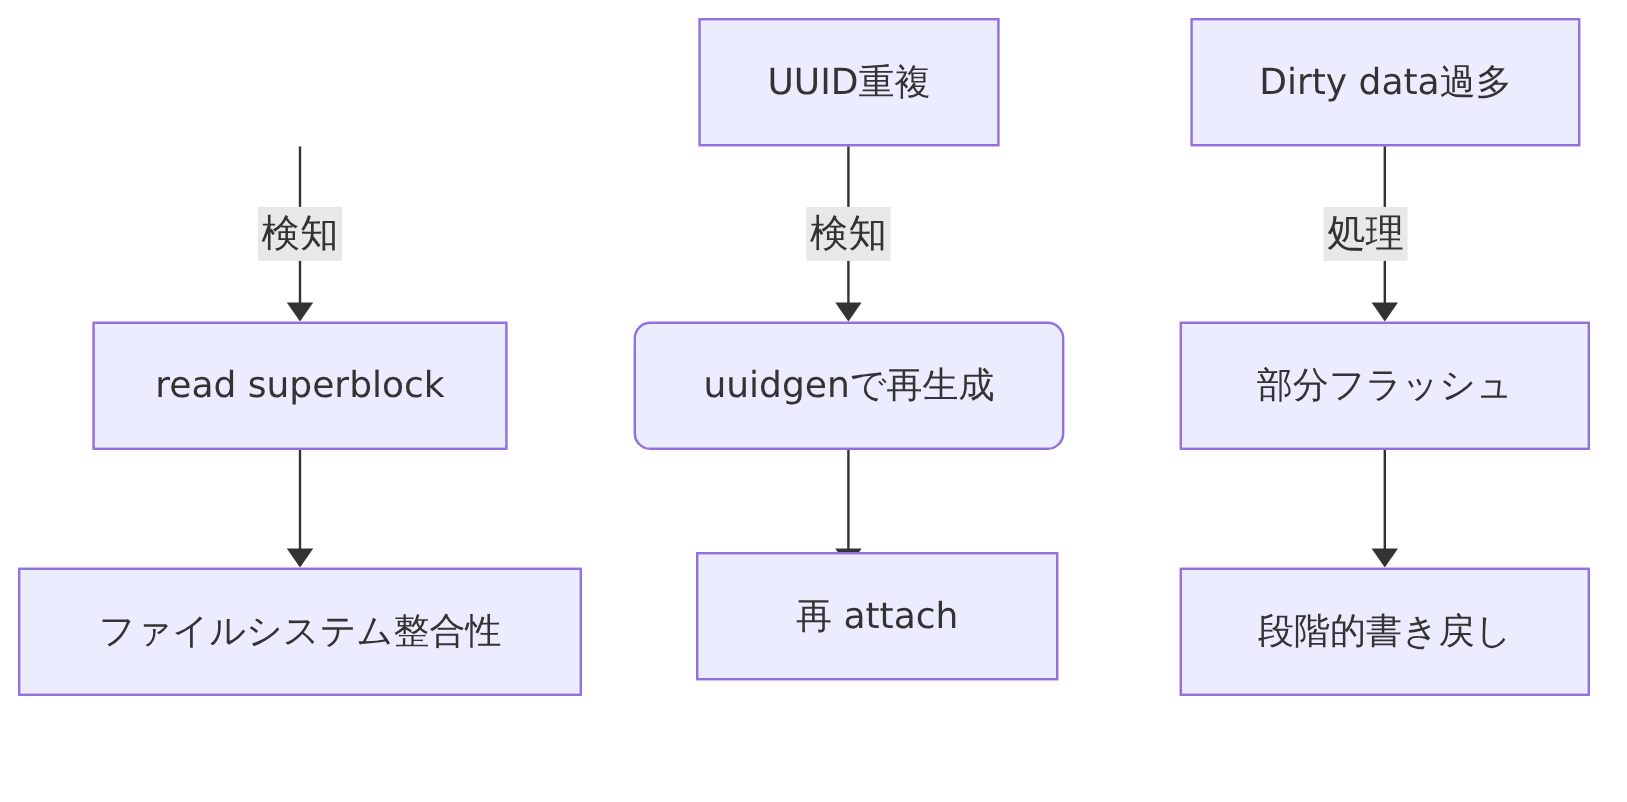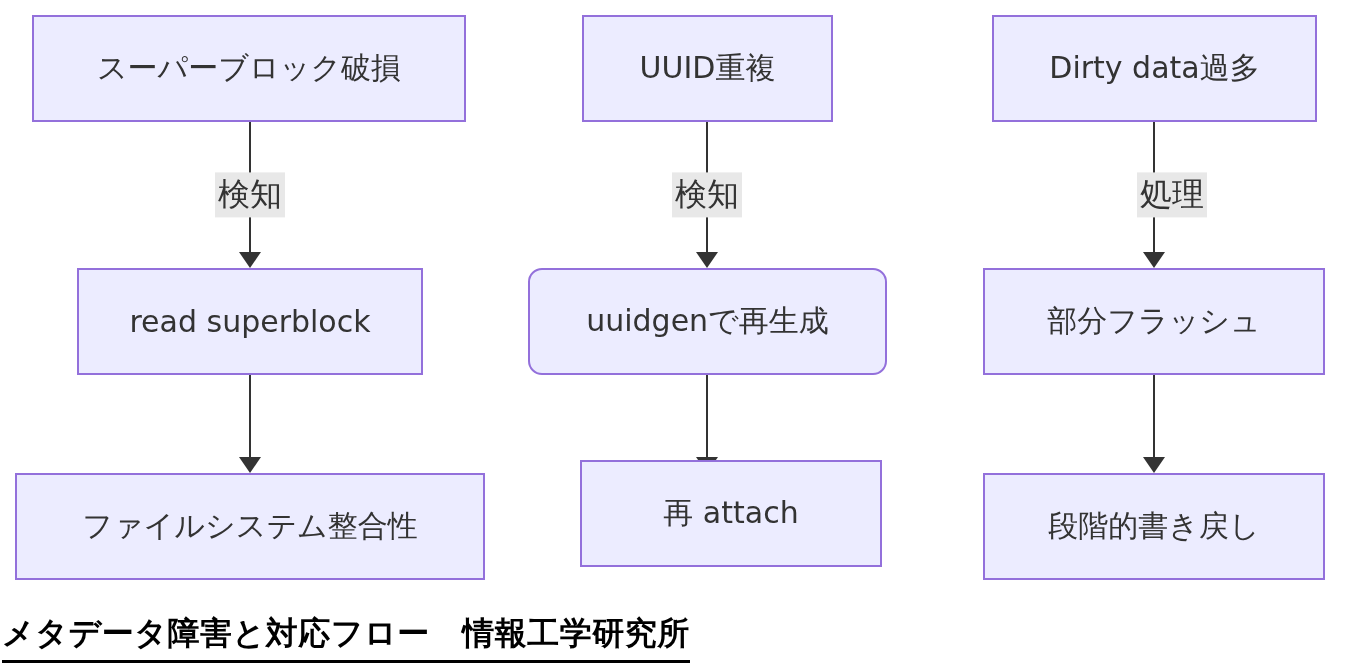--- a/index.html
+++ b/index.html
@@ -63,38 +63,37 @@
     position: absolute;
     transform: translate(-50%, -50%);
     background: var(--edge-label-bg, #e8e8e8);
     color: var(--text, #333333);
     font-size: 32px; line-height: 1.35;
     padding: 1px 3px;
     white-space: nowrap; z-index: 2;
   }
   .el-1 { left: 250px;  top: 195px; }
   .el-2 { left: 707px;  top: 195px; }
-  .el-3 { left: 1172px; top: 195px; }
+  .el-3 { left: 1138px; top: 195px; }
 
   .caption {
     position: absolute; left: 2px; top: 612px;
     display: inline-block;
     font-size: 32px; font-weight: bold;
     color: var(--caption-text, #000000);
     border-bottom: 3px solid var(--caption-text, #000000);
     padding-bottom: 4px;
     white-space: pre; letter-spacing: 0.5px;
   }
 </style>
 </head>
 <body>
 
 <div class="canvas">
 
-  <div class="node n-a1">スーパーブロック破損</div>
   <div class="aline al-1a"></div>
   <div class="ahead ah-1a"></div>
   <div class="elabel el-1">検知</div>
   <div class="node n-a2">read superblock</div>
   <div class="aline al-1b"></div>
   <div class="ahead ah-1b"></div>
   <div class="node n-a3">ファイルシステム整合性</div>
 
   <div class="node n-b1">UUID重複</div>
   <div class="aline al-2a"></div>
@@ -107,15 +106,14 @@
 
   <div class="node n-c1">Dirty data過多</div>
   <div class="aline al-3a"></div>
   <div class="ahead ah-3a"></div>
   <div class="elabel el-3">処理</div>
   <div class="node n-c2">部分フラッシュ</div>
   <div class="aline al-3b"></div>
   <div class="ahead ah-3b"></div>
   <div class="node n-c3">段階的書き戻し</div>
 
-  <div class="caption">メタデータ障害と対応フロー　情報工学研究所</div>
 
 </div>
 
 </body></html>

